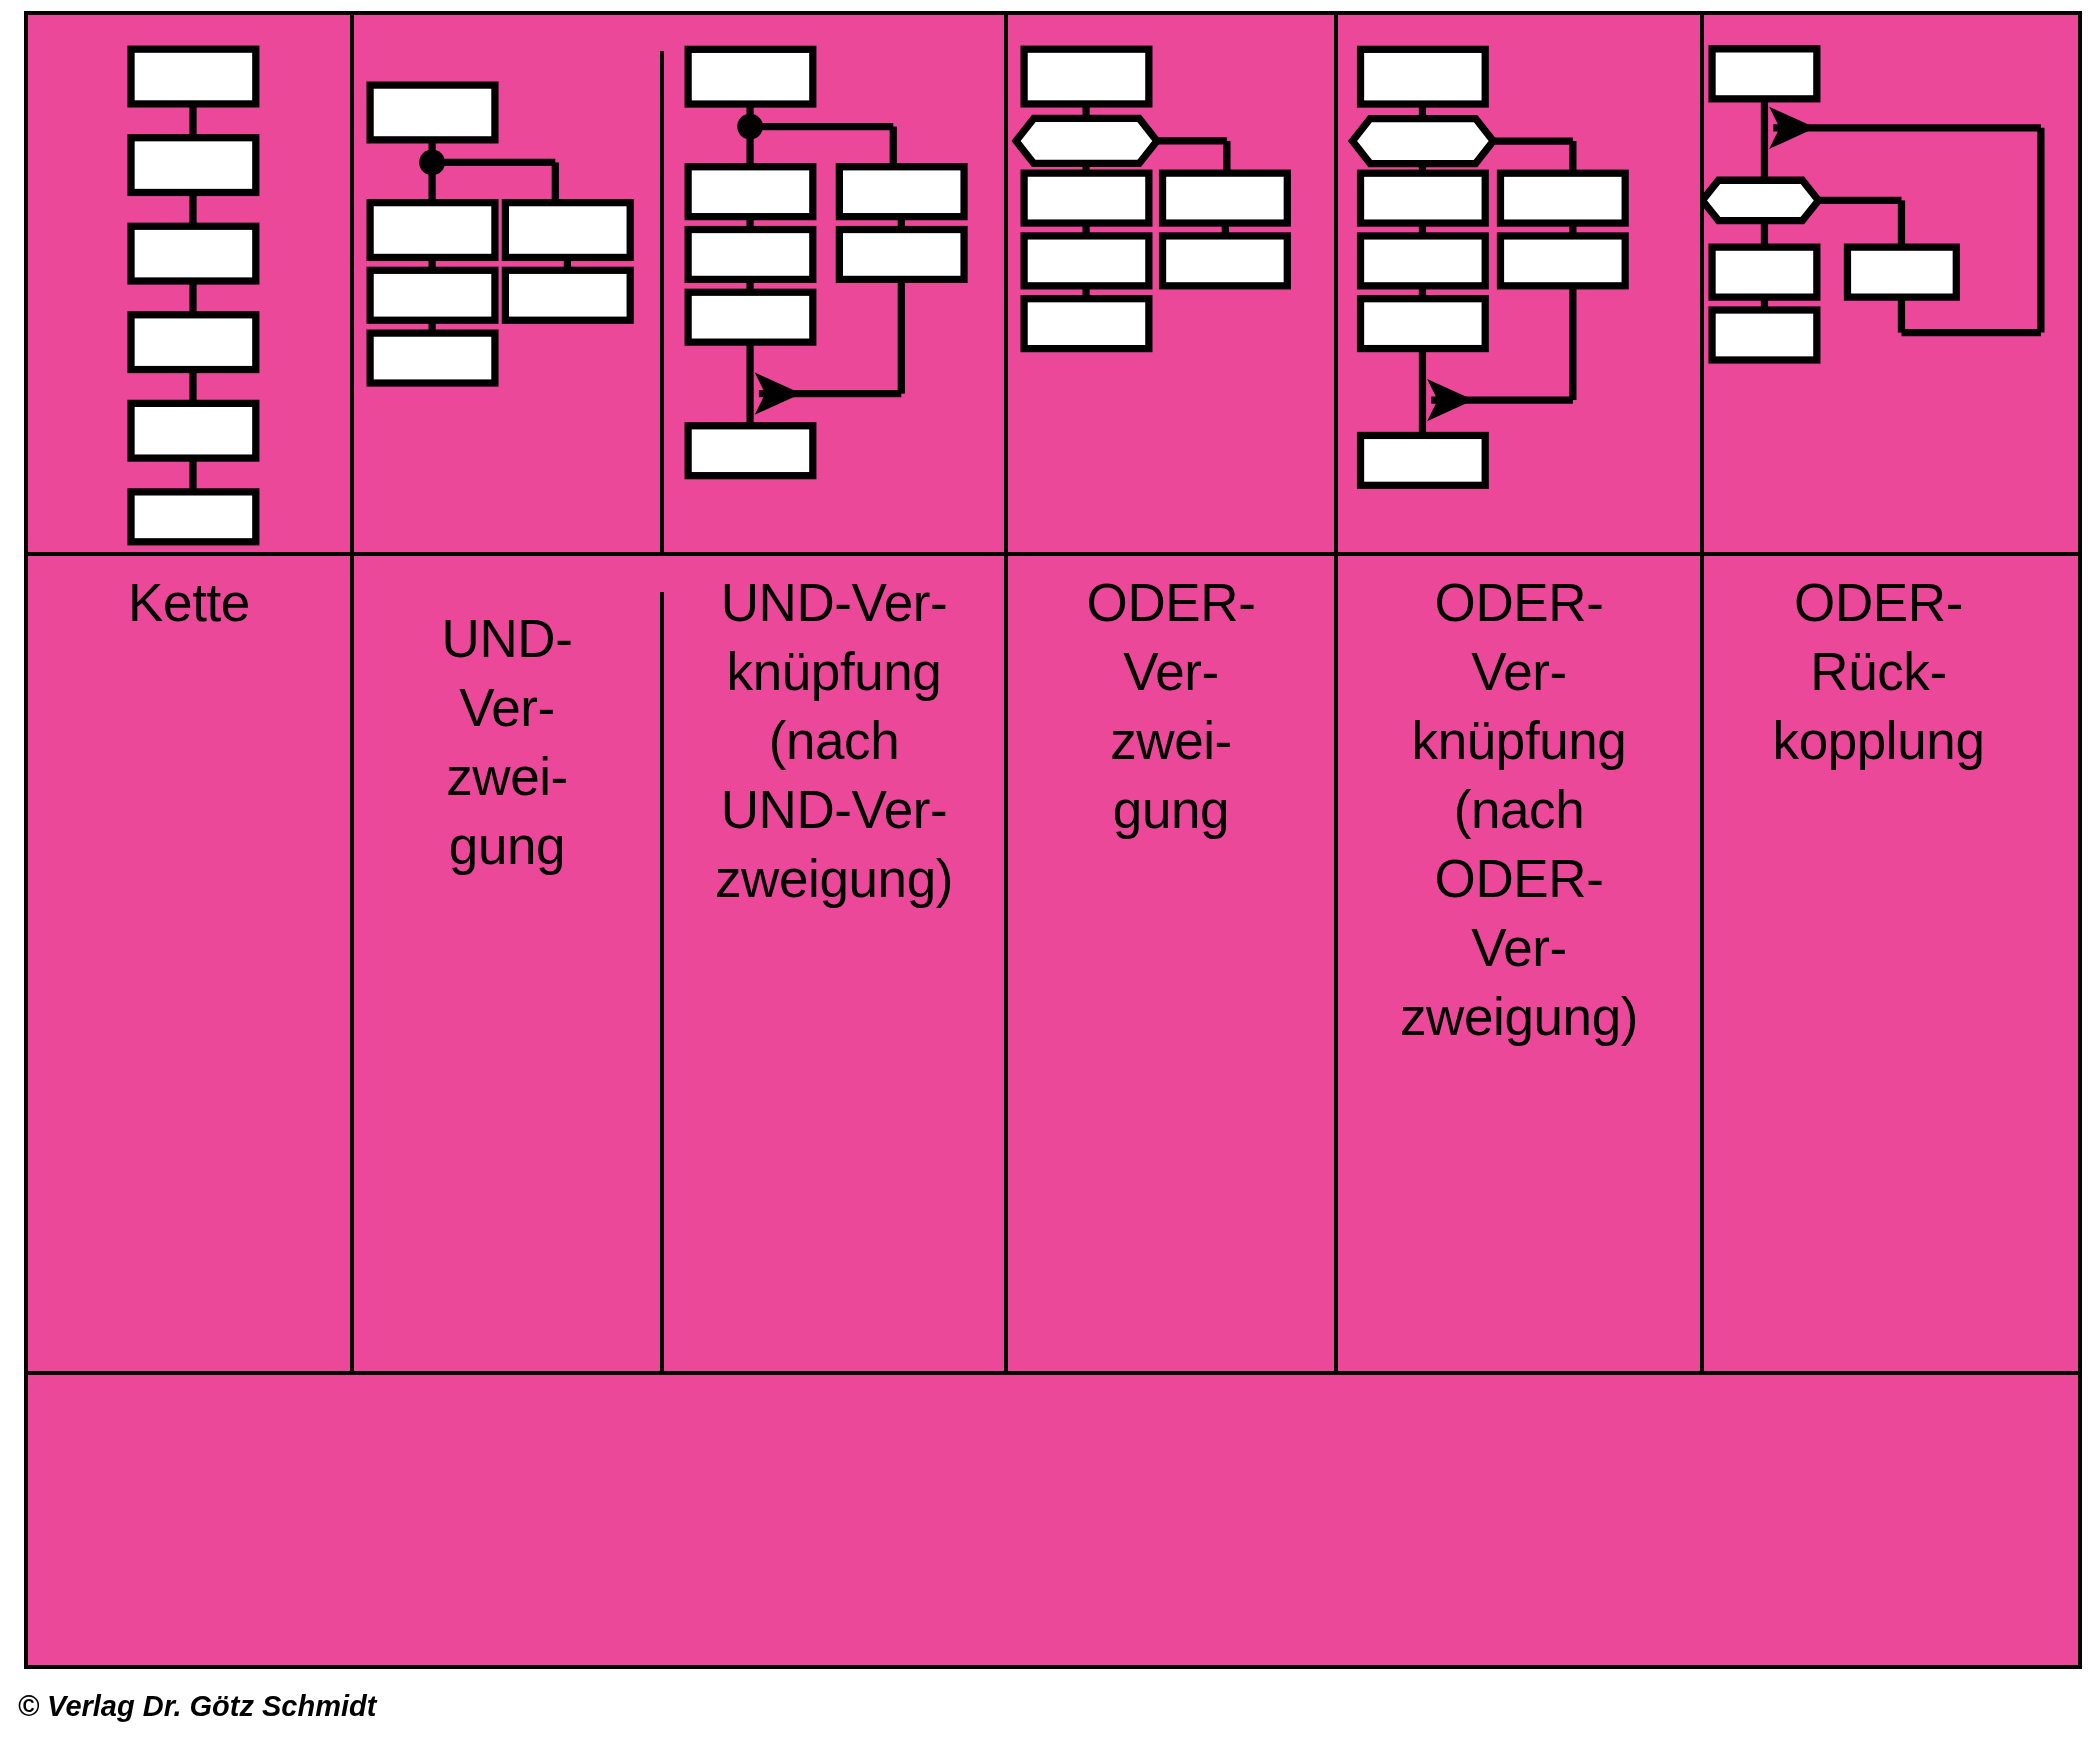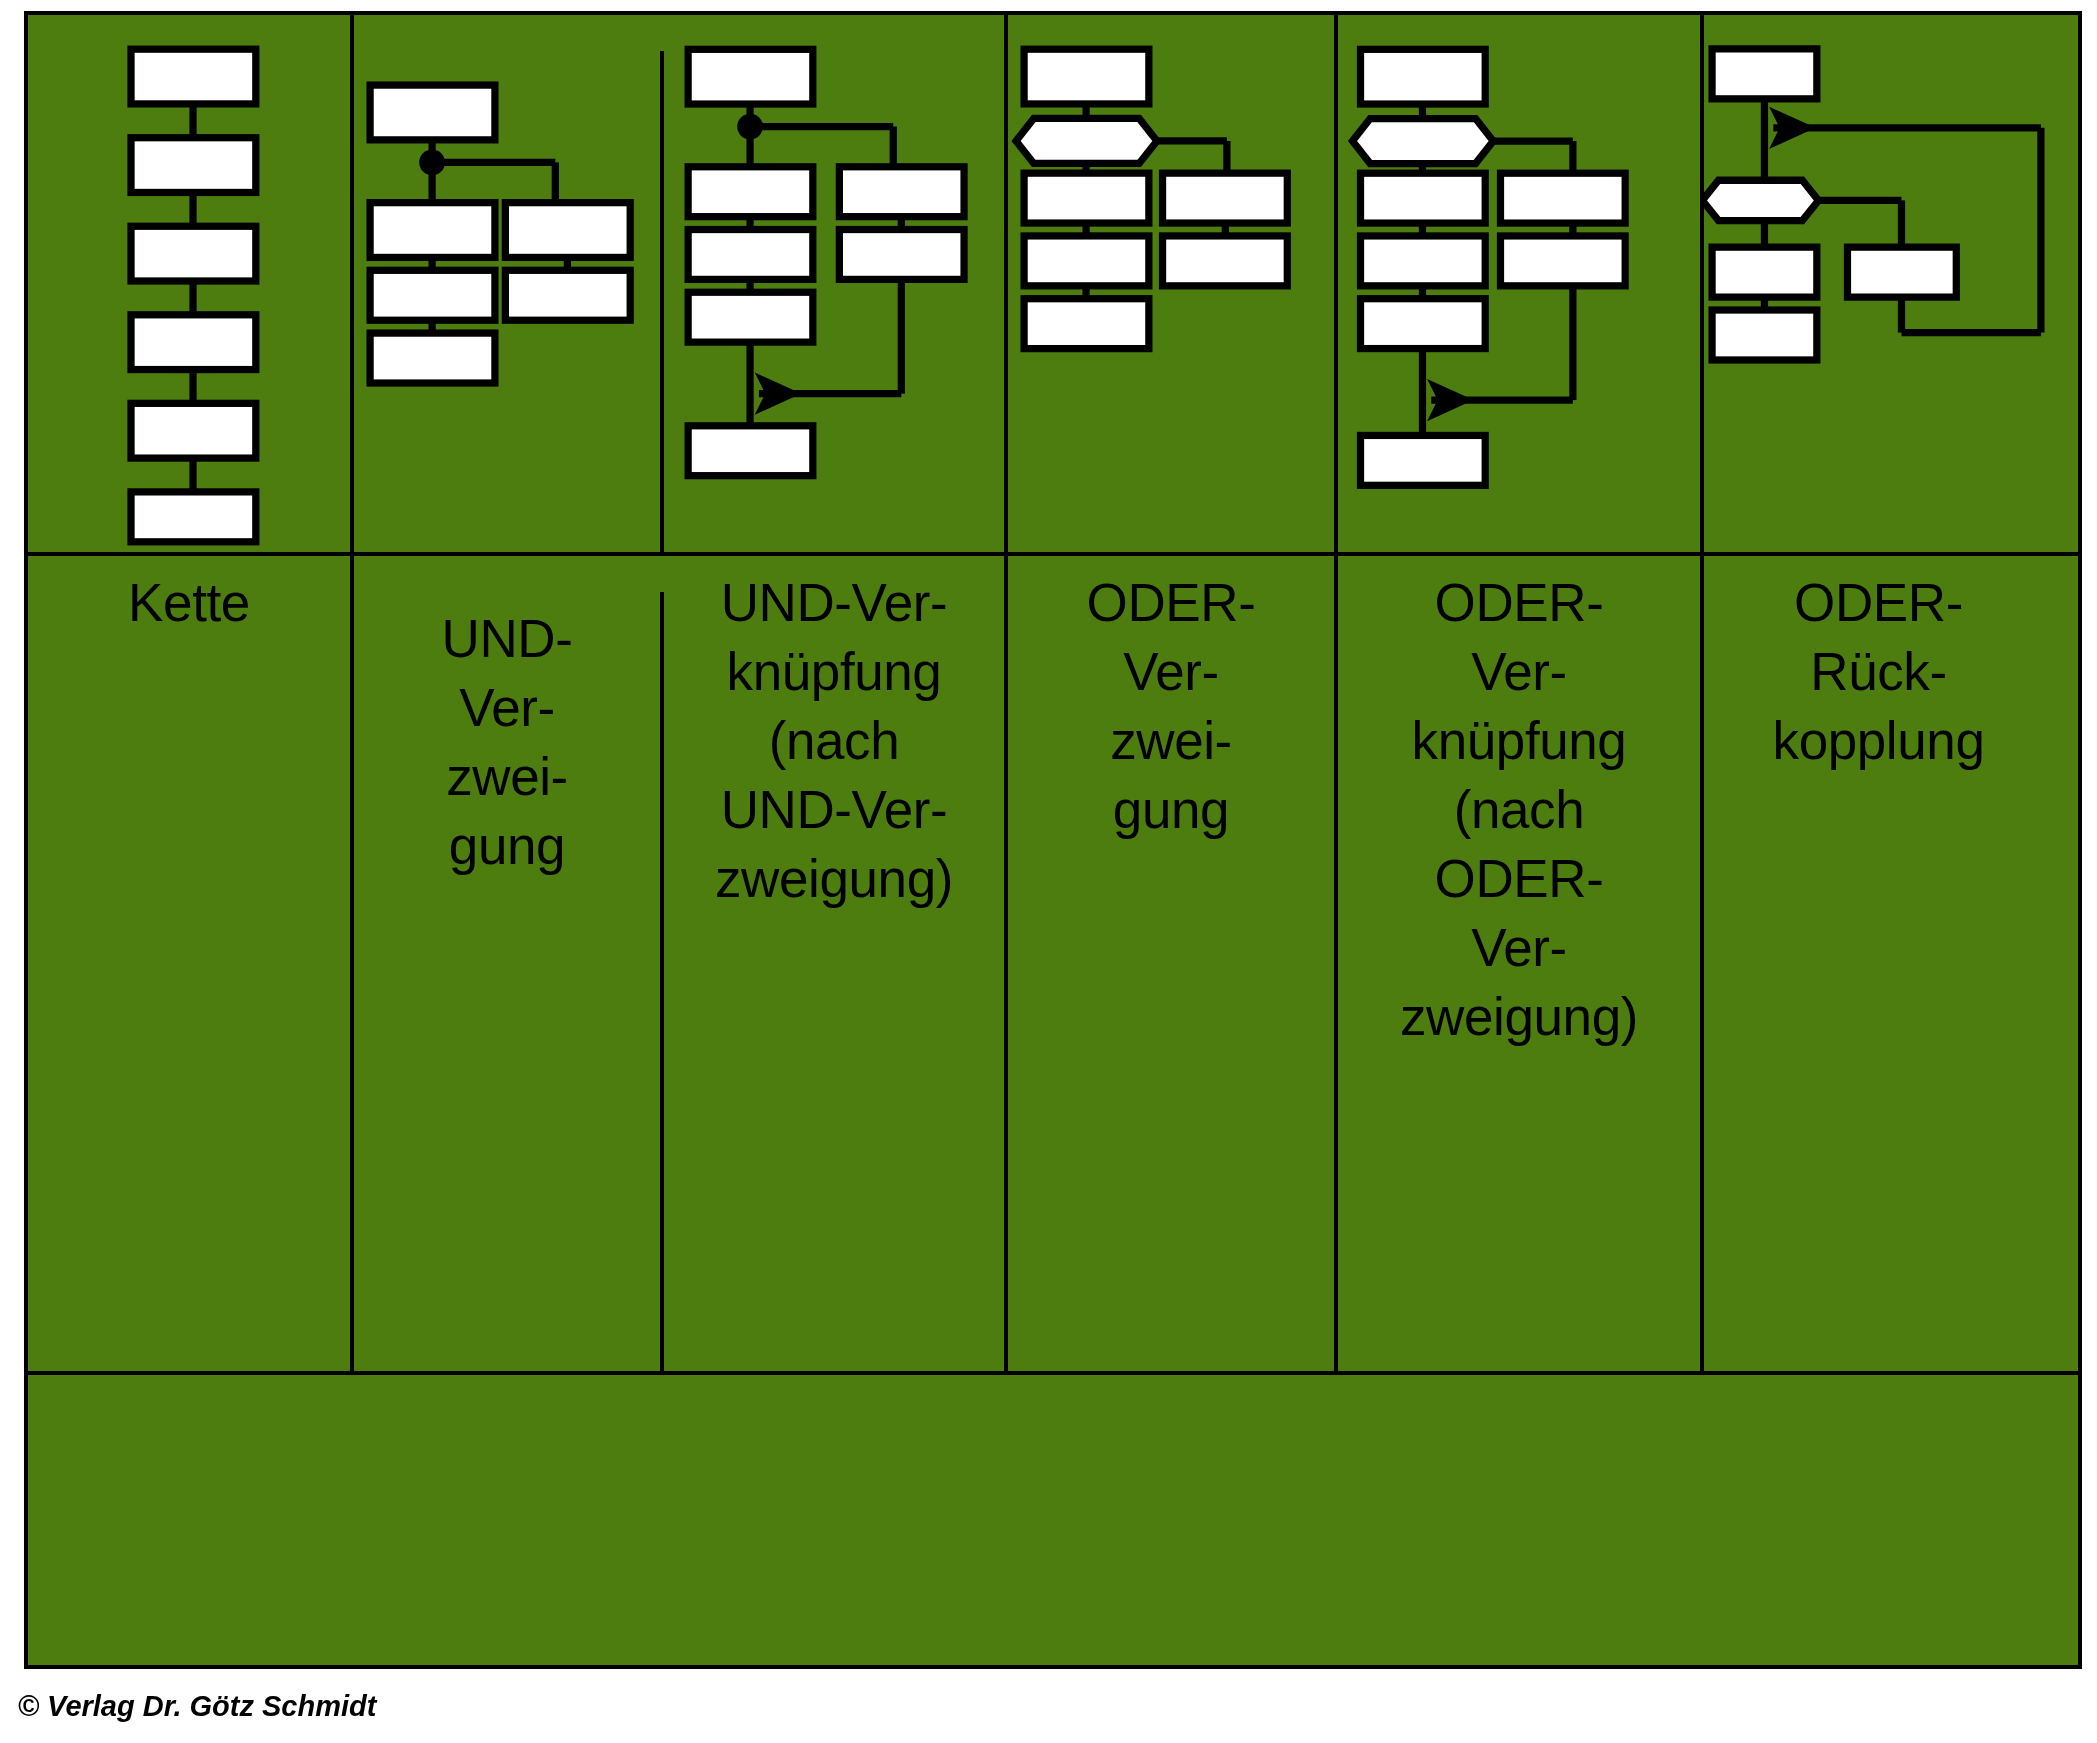--- a/index.html
+++ b/index.html
@@ -11,21 +11,21 @@
   }
   #sheet{position:relative;width:2097px;height:1743px;overflow:hidden;}
 
   
   #table{
     position:absolute;
     left:24px;top:11.3px;
     width:2058px;height:1658px;
     border:4.8px solid #000;
     box-sizing:border-box;
-    background:#4d7c0f;
+    background:#ec4899;
   }
   .row{display:flex;width:100%;box-sizing:border-box;}
   #row-diagrams{height:541px;border-bottom:4.8px solid #000;}
   #row-labels{height:819px;border-bottom:4.8px solid #000;}
   #row-summary{height:288px;}
 
   .cell{box-sizing:border-box;border-right:4.8px solid #000;position:relative;}
   .cell:last-child{border-right:none;}
 
   

